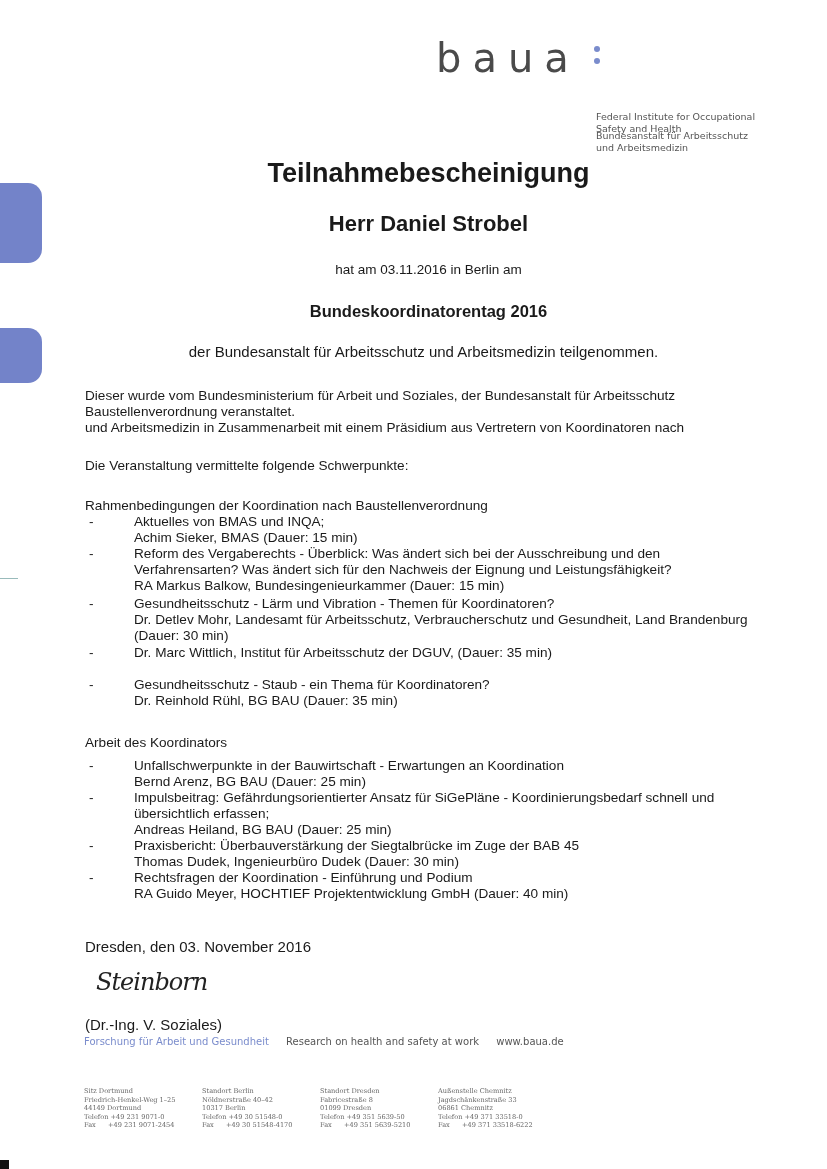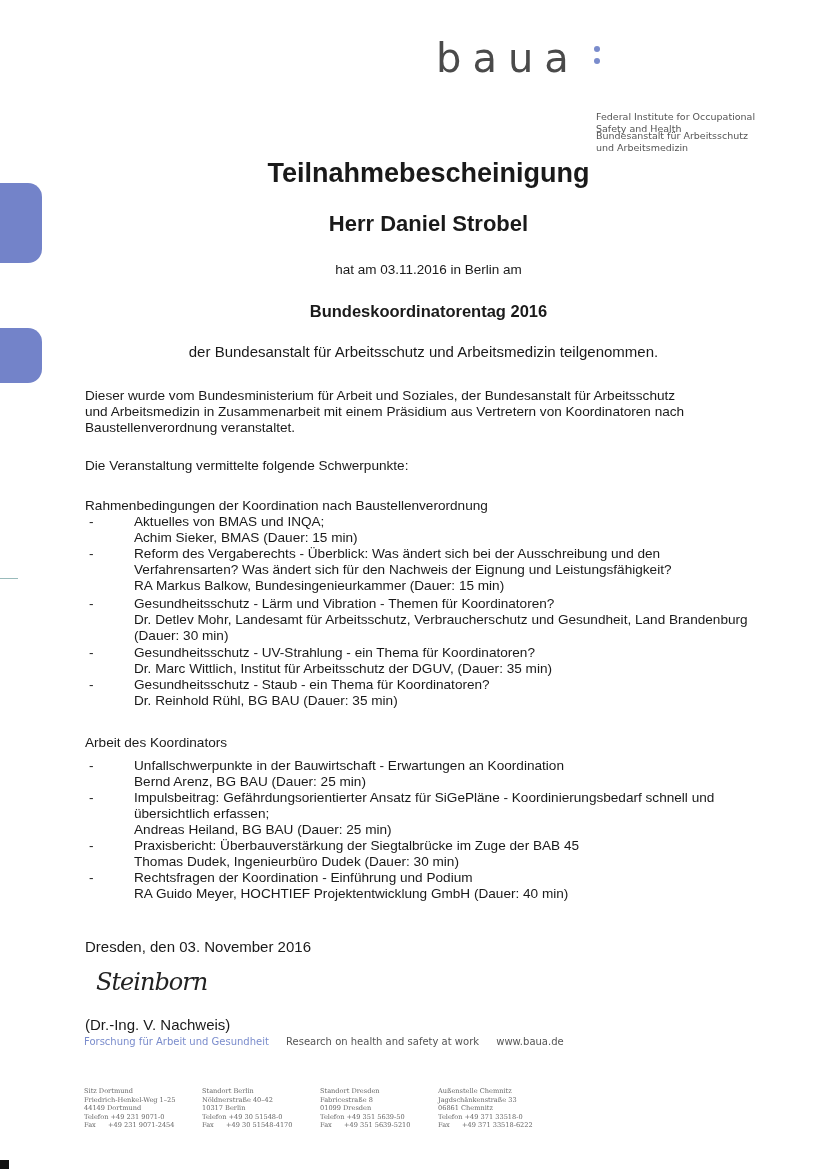--- a/index.html
+++ b/index.html
@@ -52,22 +52,22 @@
 <div class="center" style="top:158px;left:15px;">
   <h1 class="title">Teilnahmebescheinigung</h1>
 </div>
 <div class="center name" style="top:211px;left:15px;">Herr Daniel Strobel</div>
 <div class="center sub" style="top:262px;left:15px;">hat am 03.11.2016 in Berlin am</div>
 <div class="center event" style="top:302px;left:15px;">Bundeskoordinatorentag 2016</div>
 <div class="center" style="top:343px;left:10px;font-size:15px;">der Bundesanstalt für Arbeitsschutz und Arbeitsmedizin teilgenommen.</div>
 
 <div class="body" style="top:388px;">
   <div>Dieser wurde vom Bundesministerium für Arbeit und Soziales, der Bundesanstalt für Arbeitsschutz</div>
+  <div>Baustellenverordnung veranstaltet.</div>
   <div>und Arbeitsmedizin in Zusammenarbeit mit einem Präsidium aus Vertretern von Koordinatoren nach</div>
-  <div>Baustellenverordnung veranstaltet.</div>
 </div>
 <div class="body" style="top:458px;">Die Veranstaltung vermittelte folgende Schwerpunkte:</div>
 
 <div class="section-title" style="top:498px;">Rahmenbedingungen der Koordination nach Baustellenverordnung</div>
 
 <div class="item" style="top:514px;">
   <span class="dash">-</span>
   <span class="txt">Aktuelles von BMAS und INQA;</span>
   <span class="txt">Achim Sieker, BMAS (Dauer: 15 min)</span>
 </div>
@@ -78,21 +78,20 @@
   <span class="txt">RA Markus Balkow, Bundesingenieurkammer (Dauer: 15 min)</span>
 </div>
 <div class="item" style="top:596px;">
   <span class="dash">-</span>
   <span class="txt">Gesundheitsschutz - Lärm und Vibration - Themen für Koordinatoren?</span>
   <span class="txt">Dr. Detlev Mohr, Landesamt für Arbeitsschutz, Verbraucherschutz und Gesundheit, Land Brandenburg</span>
   <span class="txt">(Dauer: 30 min)</span>
 </div>
 <div class="item" style="top:645px;">
   <span class="dash">-</span>
-  <span class="txt">Gesundheitsschutz - UV-Strahlung - ein Thema für Koordinatoren?</span>
   <span class="txt">Dr. Marc Wittlich, Institut für Arbeitsschutz der DGUV, (Dauer: 35 min)</span>
 </div>
 <div class="item" style="top:677px;">
   <span class="dash">-</span>
   <span class="txt">Gesundheitsschutz - Staub - ein Thema für Koordinatoren?</span>
   <span class="txt">Dr. Reinhold Rühl, BG BAU (Dauer: 35 min)</span>
 </div>
 
 <div class="section-title" style="top:735px;">Arbeit des Koordinators</div>
 
@@ -113,21 +112,21 @@
   <span class="txt">Thomas Dudek, Ingenieurbüro Dudek (Dauer: 30 min)</span>
 </div>
 <div class="item" style="top:870px;">
   <span class="dash">-</span>
   <span class="txt">Rechtsfragen der Koordination - Einführung und Podium</span>
   <span class="txt">RA Guido Meyer, HOCHTIEF Projektentwicklung GmbH (Dauer: 40 min)</span>
 </div>
 
 <div class="abs" style="left:85px;top:938px;font-size:15px;">Dresden, den 03. November 2016</div>
 <div class="sig">Steinborn</div>
-<div class="abs" style="left:85px;top:1016px;font-size:15px;">(Dr.-Ing. V. Nachweis)</div>
+<div class="abs" style="left:85px;top:1016px;font-size:15px;">(Dr.-Ing. V. Soziales)</div>
 
 <div class="footer-line">
   <span class="blue">Forschung für Arbeit und Gesundheit</span>
   <span class="grey">Research on health and safety at work</span>
   <span class="grey">www.baua.de</span>
 </div>
 
 <div class="addr" style="left:84px;">
   <div>Sitz Dortmund</div>
   <div>Friedrich-Henkel-Weg 1–25</div>

